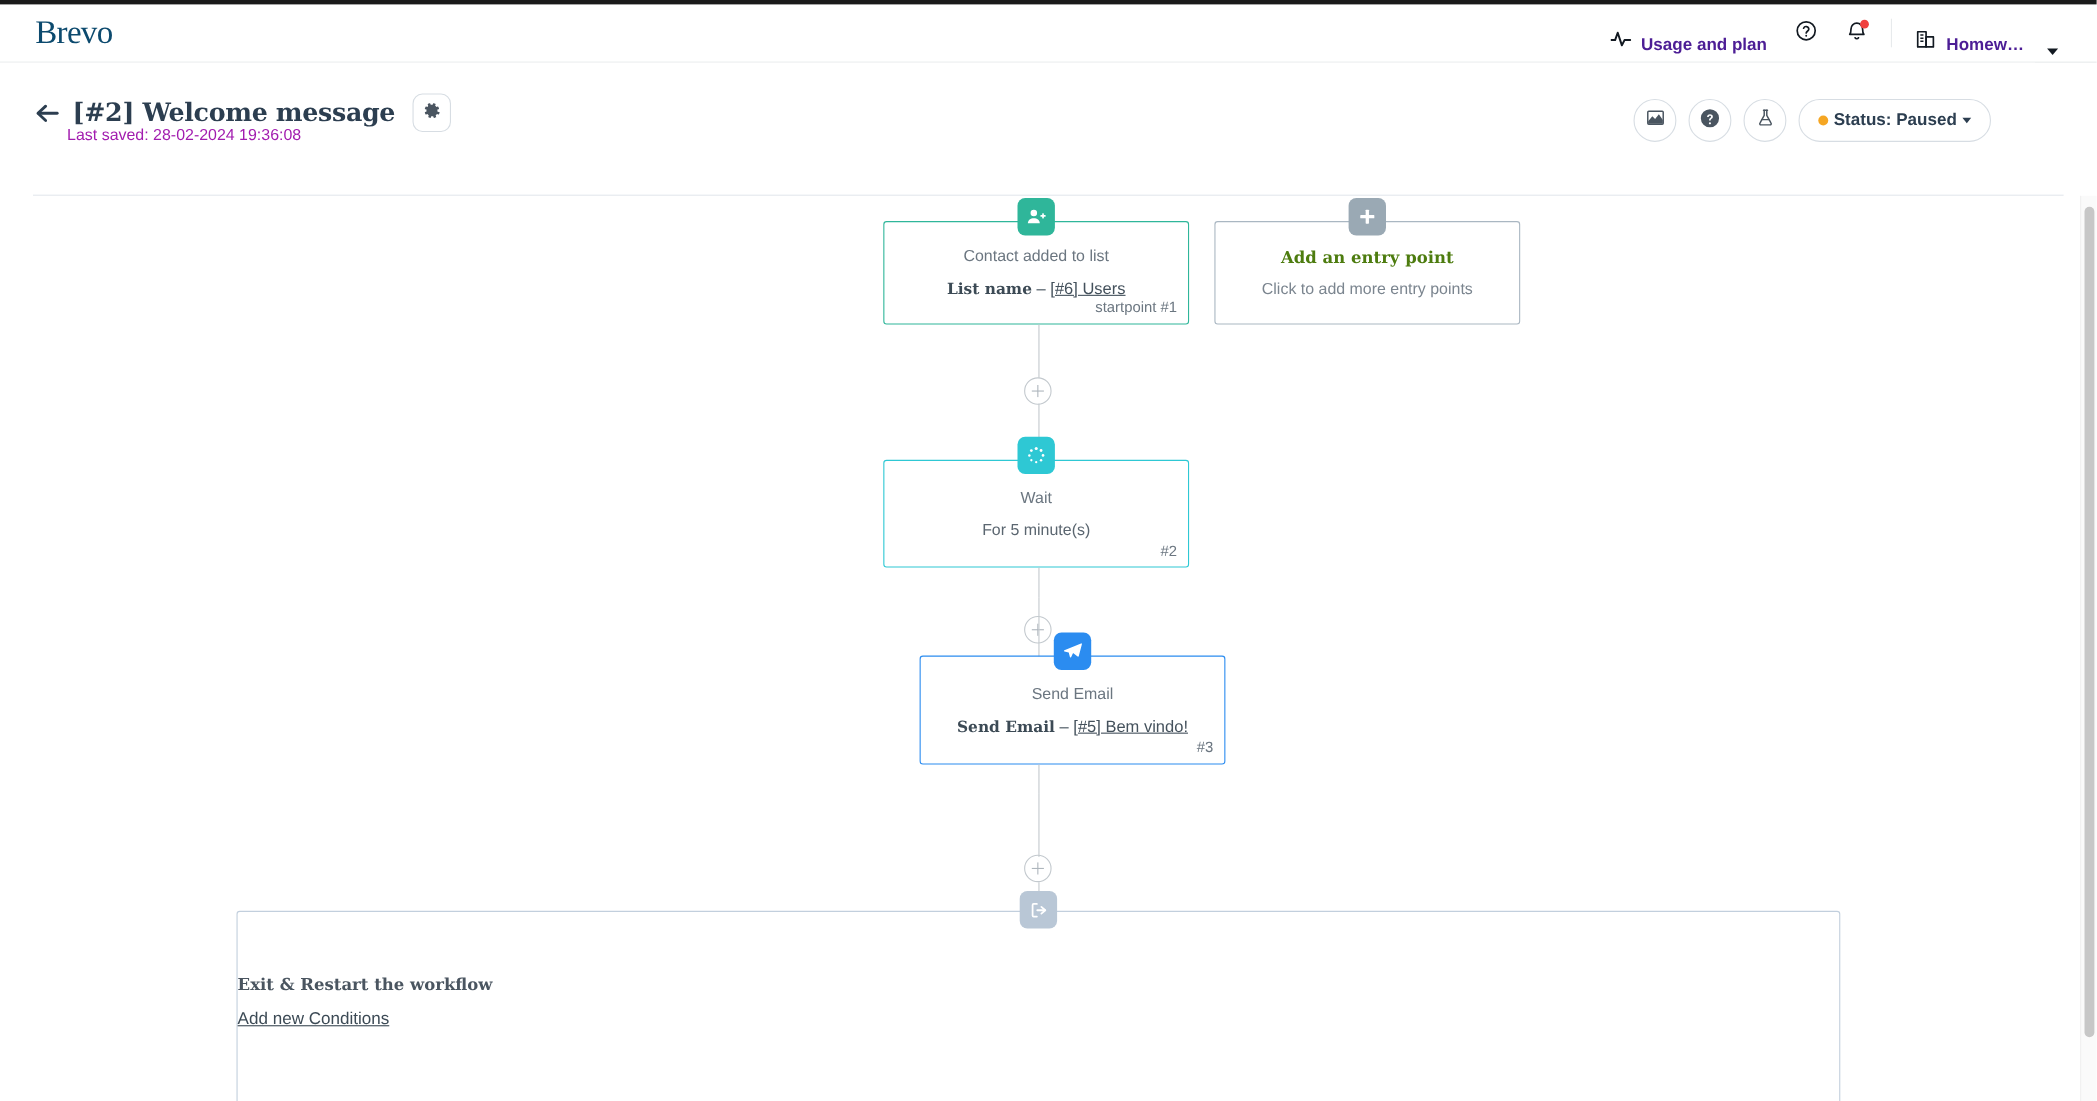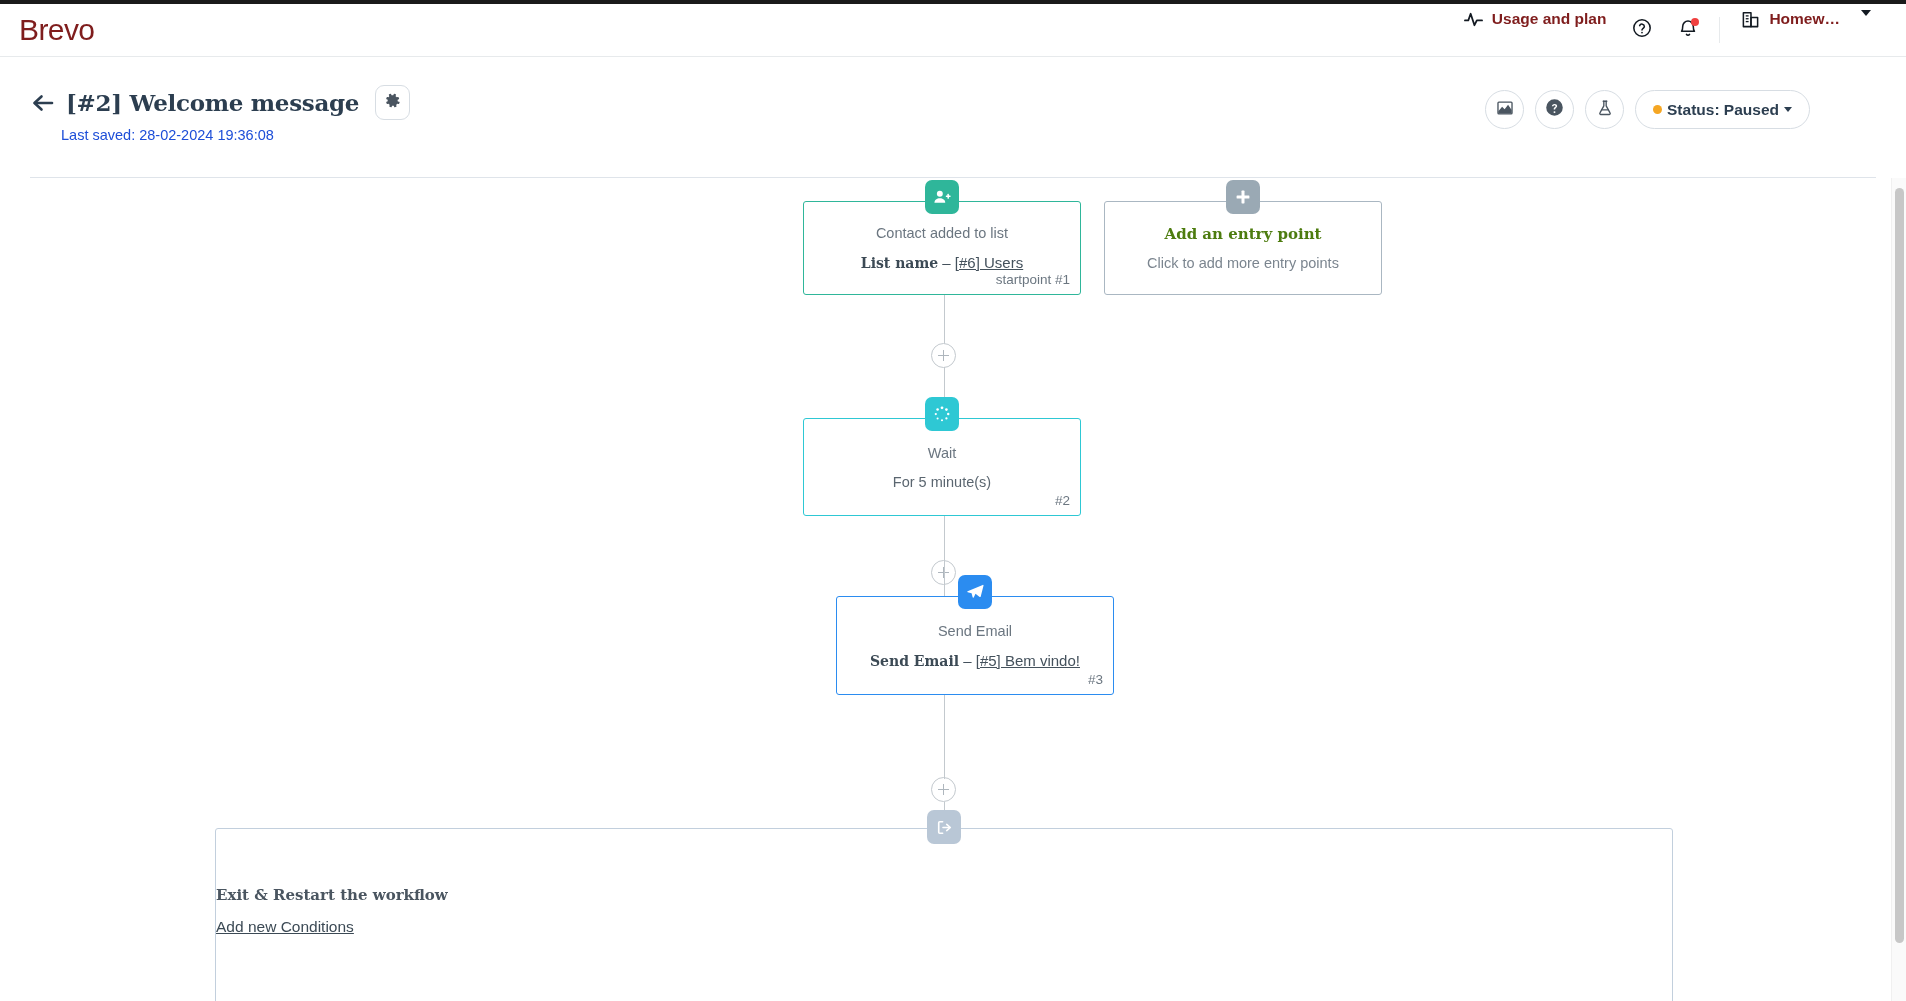--- a/index.html
+++ b/index.html
@@ -13,33 +13,33 @@
 
   
   #topbar {
     position: absolute; left: 0; top: 0; width: 1906px; height: 57px;
     background: #ffffff;
     border-top: 4px solid #1a1a1a;
     border-bottom: 1px solid #e7eaec;
     display: flex; align-items: center;
   }
   #brand {
-    margin-left: 19px;
-    font-family: Liberation Sans, sans-serif;
-    font-size: 30px; font-weight: 400; color: #7f1d1d;
+    margin-left: 32px;
+    font-family: Liberation Serif, serif;
+    font-size: 30px; font-weight: 400; color: #0c4a6e;
     letter-spacing: -0.6px;
     line-height: 1;
   }
   #topbar-right {
     margin-left: auto; display: flex; align-items: center;
     padding-right: 22px; gap: 0;
   }
   .tb-item {
-    display: flex; align-items: flex-start; gap: 9px;
-    color: #7f1d1d; font-size: 15.5px; font-weight: 700;
+    display: flex; align-items: flex-end; gap: 9px;
+    color: #4c1d95; font-size: 15.5px; font-weight: 700;
     padding: 0 13px; height: 40px; cursor: pointer;
   }
   .tb-icon-btn {
     width: 46px; height: 40px; display: flex; align-items: center;
     justify-content: center; cursor: pointer; position: relative;
   }
   .notif-dot {
     position: absolute; width: 8px; height: 8px; border-radius: 50%;
     background: #f0403f; top: 8px; right: 12px;
   }
@@ -71,22 +71,22 @@
     font-family: "DejaVu Serif", serif;
     font-size: 23px; font-weight: 700; color: #2c3e50;
     letter-spacing: -0.3px; white-space: nowrap;
   }
   #gear-btn {
     width: 35px; height: 35px; border: 1px solid #d7dde3; border-radius: 9px;
     display: flex; align-items: center; justify-content: center;
     margin-left: 16px; cursor: pointer; background: #fff;
   }
   #last-saved {
-    position: absolute; left: 61px; top: 70px;
-    font-size: 14.5px; color: #1d4ed8;
+    position: absolute; left: 61px; top: 58px;
+    font-size: 14.5px; color: #a21caf;
   }
   #head-actions {
     position: absolute; right: 40px; top: 33px;
     display: flex; align-items: center; gap: 11px;
   }
   .round-btn {
     width: 39px; height: 39px; border-radius: 50%; border: 1px solid #d7dde3;
     background: #fff; display: flex; align-items: center; justify-content: center;
     cursor: pointer;
   }

